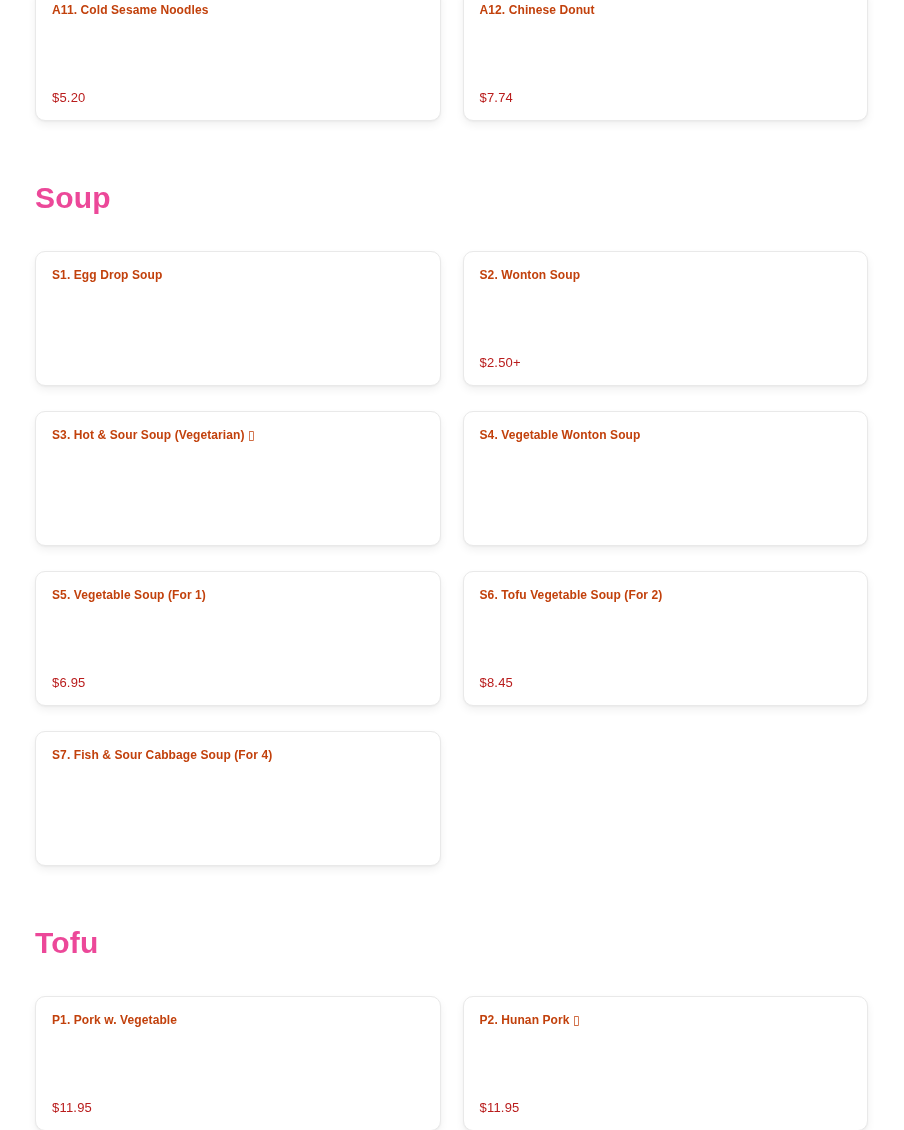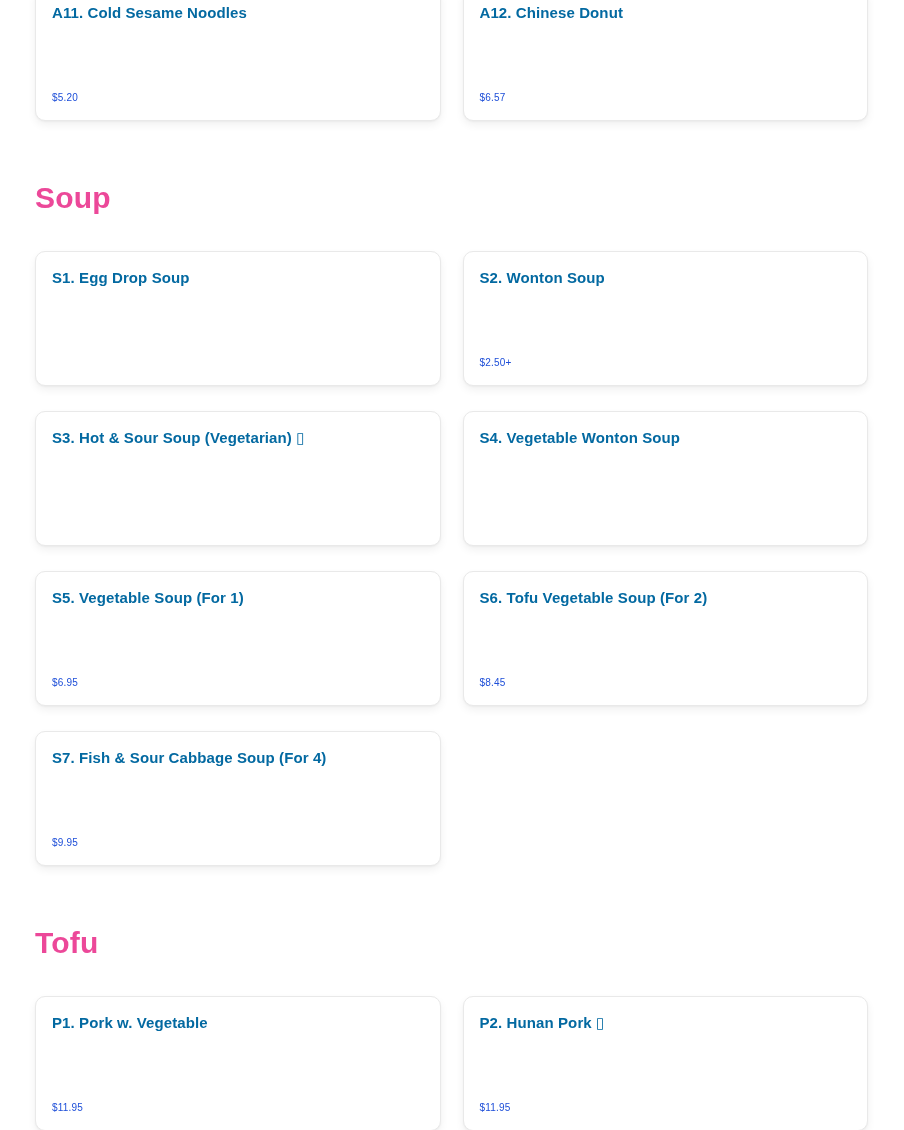--- a/index.html
+++ b/index.html
@@ -42,50 +42,50 @@
     border-radius: 10px;
     box-shadow: 0 4px 8px rgba(0,0,0,0.06), 0 1px 2px rgba(0,0,0,0.04);
     padding: 16px 16px 14px 16px;
     display: flex;
     flex-direction: column;
     justify-content: space-between;
     cursor: pointer;
   }
   .item-name {
     margin: 0;
-    font-size: 15px;
+    font-size: 12px;
     font-weight: 700;
-    color: #0369a1;
+    color: #c2410c;
     line-height: 1.3;
     letter-spacing: 0.1px;
   }
   .item-price {
-    font-size: 10px;
-    color: #1d4ed8;
+    font-size: 13px;
+    color: #b91c1c;
     min-height: 17px;
     line-height: 17px;
     letter-spacing: 0.2px;
   }
 </style>
 </head>
 <body>
 
 <div class="page">
   <main id="menu">
   <section class="menu-section untitled">
 
     <div class="cards">
   <article class="card">
     <h3 class="item-name">A11. Cold Sesame Noodles</h3>
     <div class="item-price">$5.20</div>
   </article>
 
   <article class="card">
     <h3 class="item-name">A12. Chinese Donut</h3>
-    <div class="item-price">$6.57</div>
+    <div class="item-price">$7.74</div>
   </article>
 </div>
   </section>
 
   <section class="menu-section">
     <h2 class="section-title">Soup</h2>
     <div class="cards">
   <article class="card">
     <h3 class="item-name">S1. Egg Drop Soup</h3>
     <div class="item-price"></div>
@@ -111,21 +111,20 @@
     <div class="item-price">$6.95</div>
   </article>
 
   <article class="card">
     <h3 class="item-name">S6. Tofu Vegetable Soup (For 2)</h3>
     <div class="item-price">$8.45</div>
   </article>
 
   <article class="card">
     <h3 class="item-name">S7. Fish &amp; Sour Cabbage Soup (For 4)</h3>
-    <div class="item-price">$9.95</div>
   </article>
 </div>
   </section>
 
   <section class="menu-section">
     <h2 class="section-title">Tofu</h2>
     <div class="cards">
   <article class="card">
     <h3 class="item-name">P1. Pork w. Vegetable</h3>
     <div class="item-price">$11.95</div>

